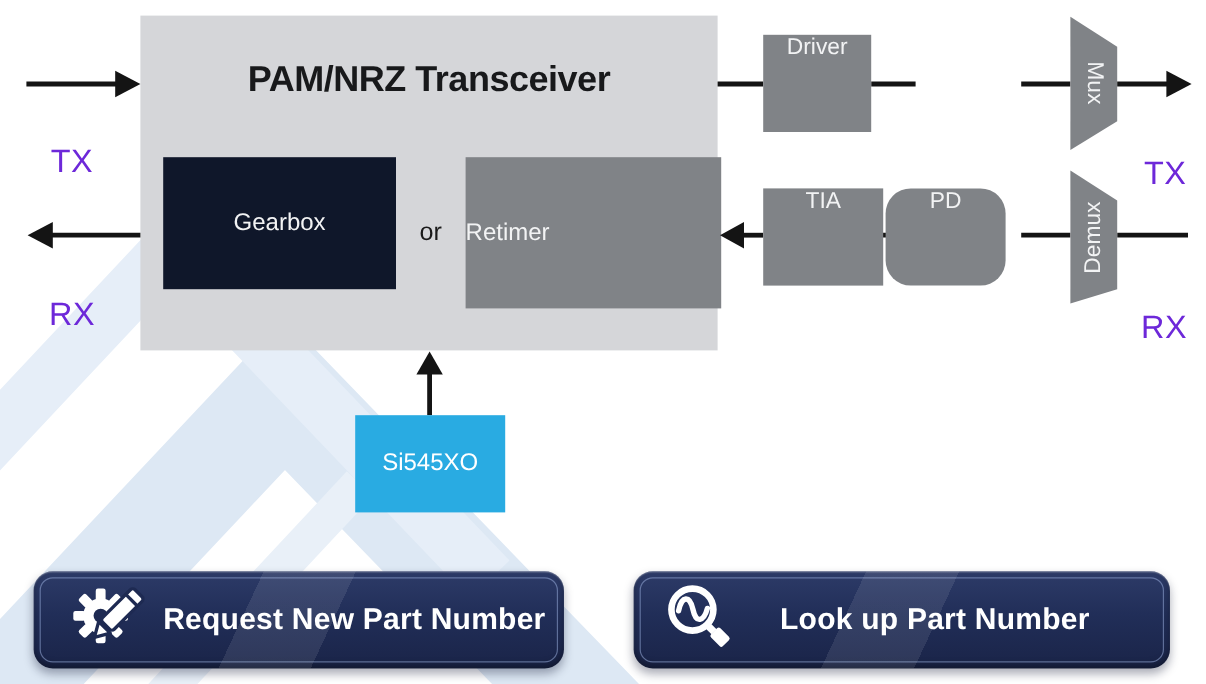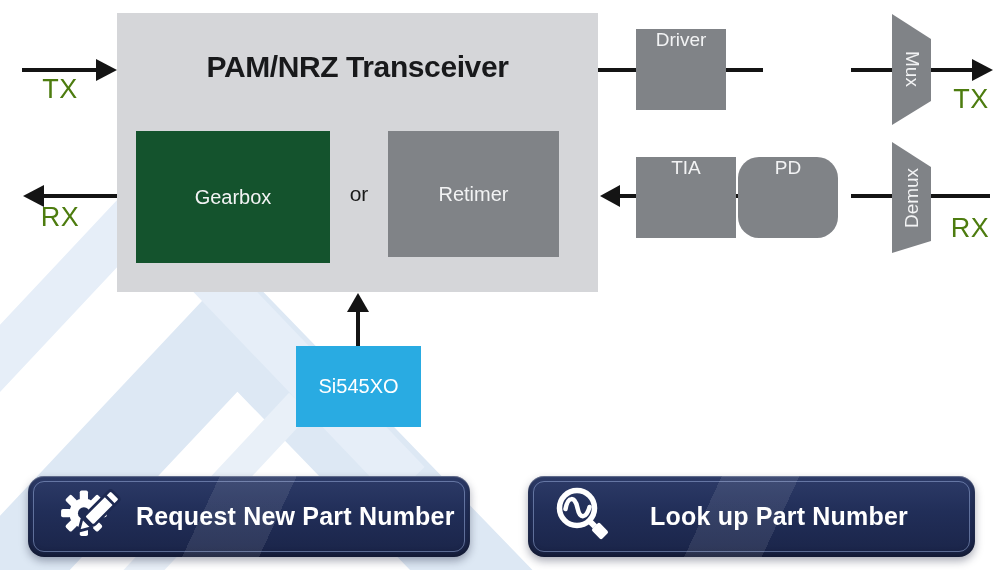--- a/index.html
+++ b/index.html
@@ -16,24 +16,24 @@
   .transceiver { position:absolute; left:117px; top:13px; width:481px; height:279px;
                  background:#d5d6d9; z-index:1; }
   .transceiver-title { position:absolute; left:0; right:0; top:37px; text-align:center;
                  font-size:30px; font-weight:700; letter-spacing:-0.4px; color:#18191b; }
 
   .block { position:absolute; background:#808387; color:#f2f3f4;
            display:flex; justify-content:center; z-index:3; }
   .block-inner { font-size:20px; }
   .block-sm   { font-size:19px; }
 
-  .gearbox { left:19px;  top:118px; width:194px; height:132px; background:#14532d; position:absolute;
+  .gearbox { left:19px;  top:118px; width:194px; height:110px; background:#0f172a; position:absolute;
              display:flex; align-items:center; justify-content:center; color:#f2f3f4; }
-  .retimer { left:271px; top:118px; width:171px; height:126px; background:#808387; position:absolute;
-             display:flex; align-items:center; justify-content:center; color:#f2f3f4; }
+  .retimer { left:271px; top:118px; width:213px; height:126px; background:#808387; position:absolute;
+             display:flex; align-items:center; justify-content:flex-start; color:#f2f3f4; }
   .or-wrap { position:absolute; left:213px; top:118px; width:58px; height:126px;
              display:flex; align-items:center; justify-content:center;
              font-size:21px; color:#1a1a1a; }
 
   .driver { left:636px; top:29px;  width:90px; height:81px; }
   .laser  { left:763px; top:29px;  width:88px; height:81px; }
   .tia    { left:636px; top:157px; width:100px; height:81px; }
   .pd     { left:738px; top:157px; width:100px; height:81px;border-radius:21px; }
 
   .mux-label   { position:absolute; left:882px; top:39px;  width:60px; height:60px; z-index:3;
@@ -41,22 +41,22 @@
                  transform:rotate(90deg); color:#f2f3f4; font-size:19px; }
   .demux-label { position:absolute; left:872px; top:158px; width:80px; height:80px; z-index:3;
                  display:flex; align-items:center; justify-content:center;
                  transform:rotate(-90deg); color:#f2f3f4; font-size:19px; }
 
   .xo-box { position:absolute; left:296px; top:346px; width:125px; height:81px;
             background:#29abe2; z-index:3; display:flex; flex-direction:row;
             align-items:center; justify-content:center; color:#ffffff;
             font-size:20px; line-height:27px; }
 
-  .port-label { position:absolute; z-index:3; font-size:27px; color:#4d7c0f;
-                text-align:center; letter-spacing:0.5px; }
+  .port-label { position:absolute; z-index:3; font-size:27px; color:#6d28d9;
+                text-align:center; letter-spacing:0.5px;margin-top:45px; }
   .port-tx-in  { left:36px;  top:74px;  width:48px; }
   .port-rx-out { left:36px;  top:202px; width:48px; }
   .port-tx-out { left:946px; top:84px;  width:50px; }
   .port-rx-in  { left:944px; top:213px; width:52px; }
 
   
   .action-btn { position:absolute; top:476px; height:81px; border-radius:16px; border:none;
                 background:linear-gradient(180deg,#2d3b68 0%,#212e58 45%,#1a2448 100%);
                 box-shadow:0 4px 8px rgba(13,20,48,.35),
                            inset 0 1px 1px rgba(255,255,255,.28),

